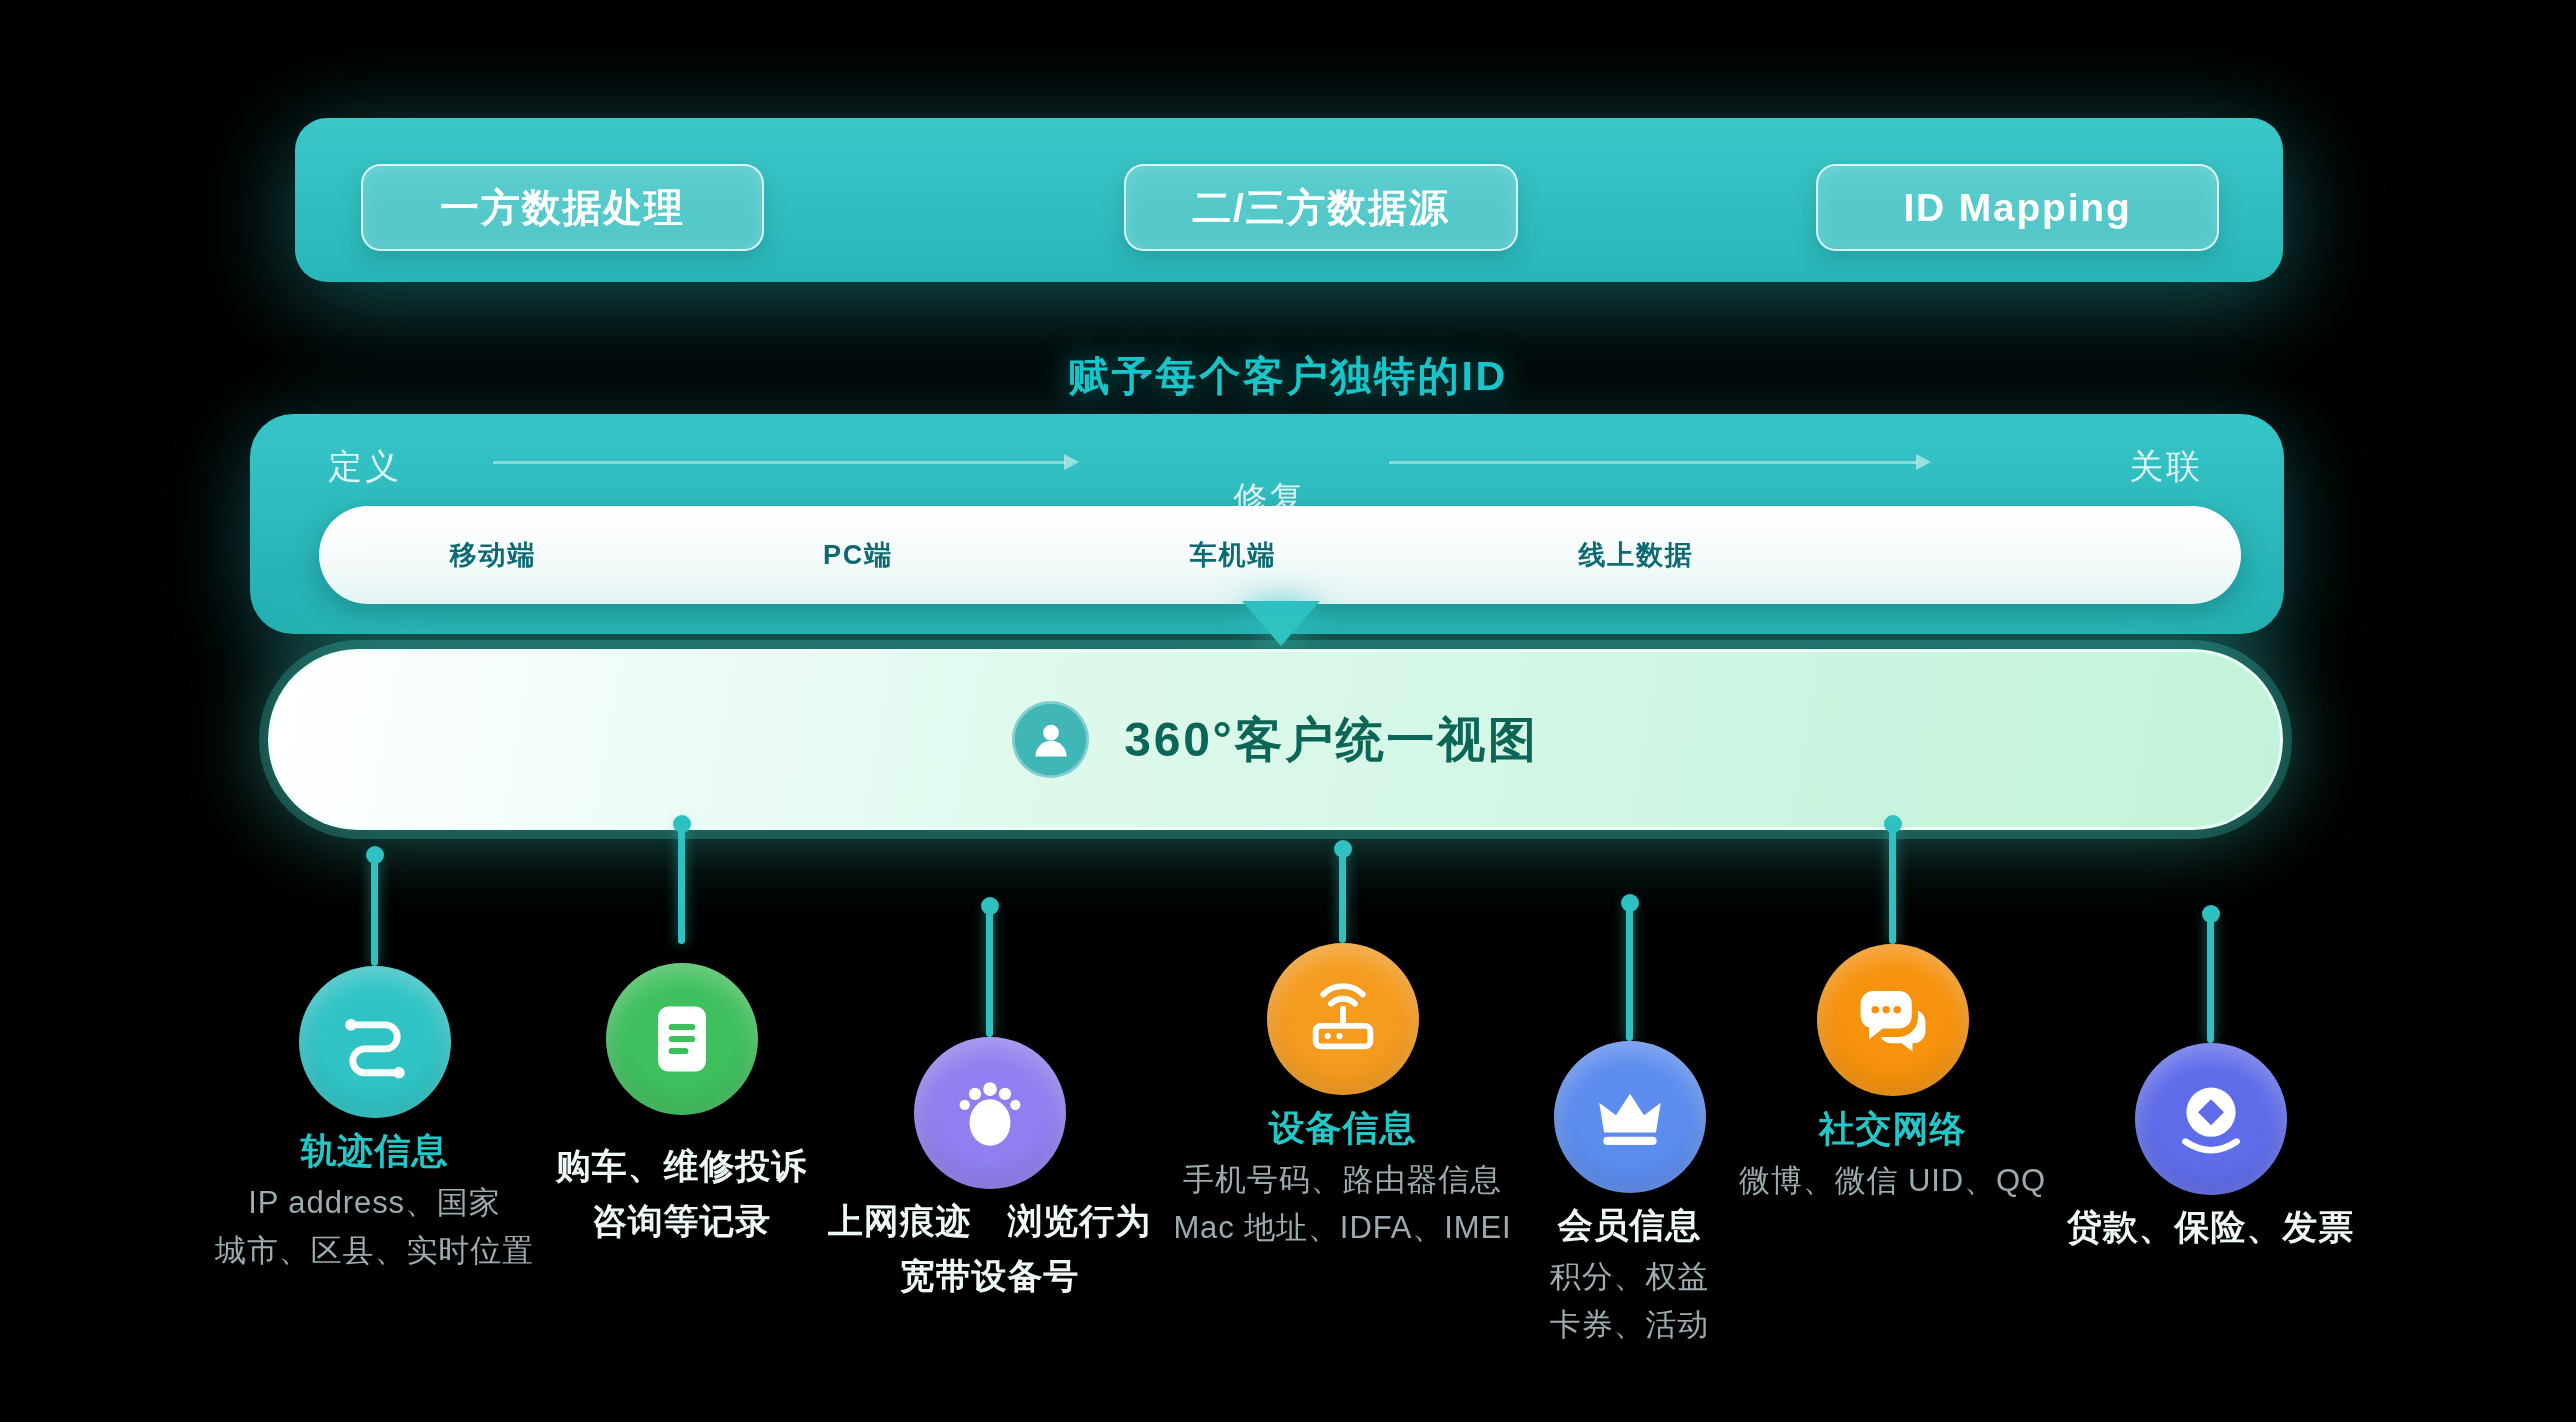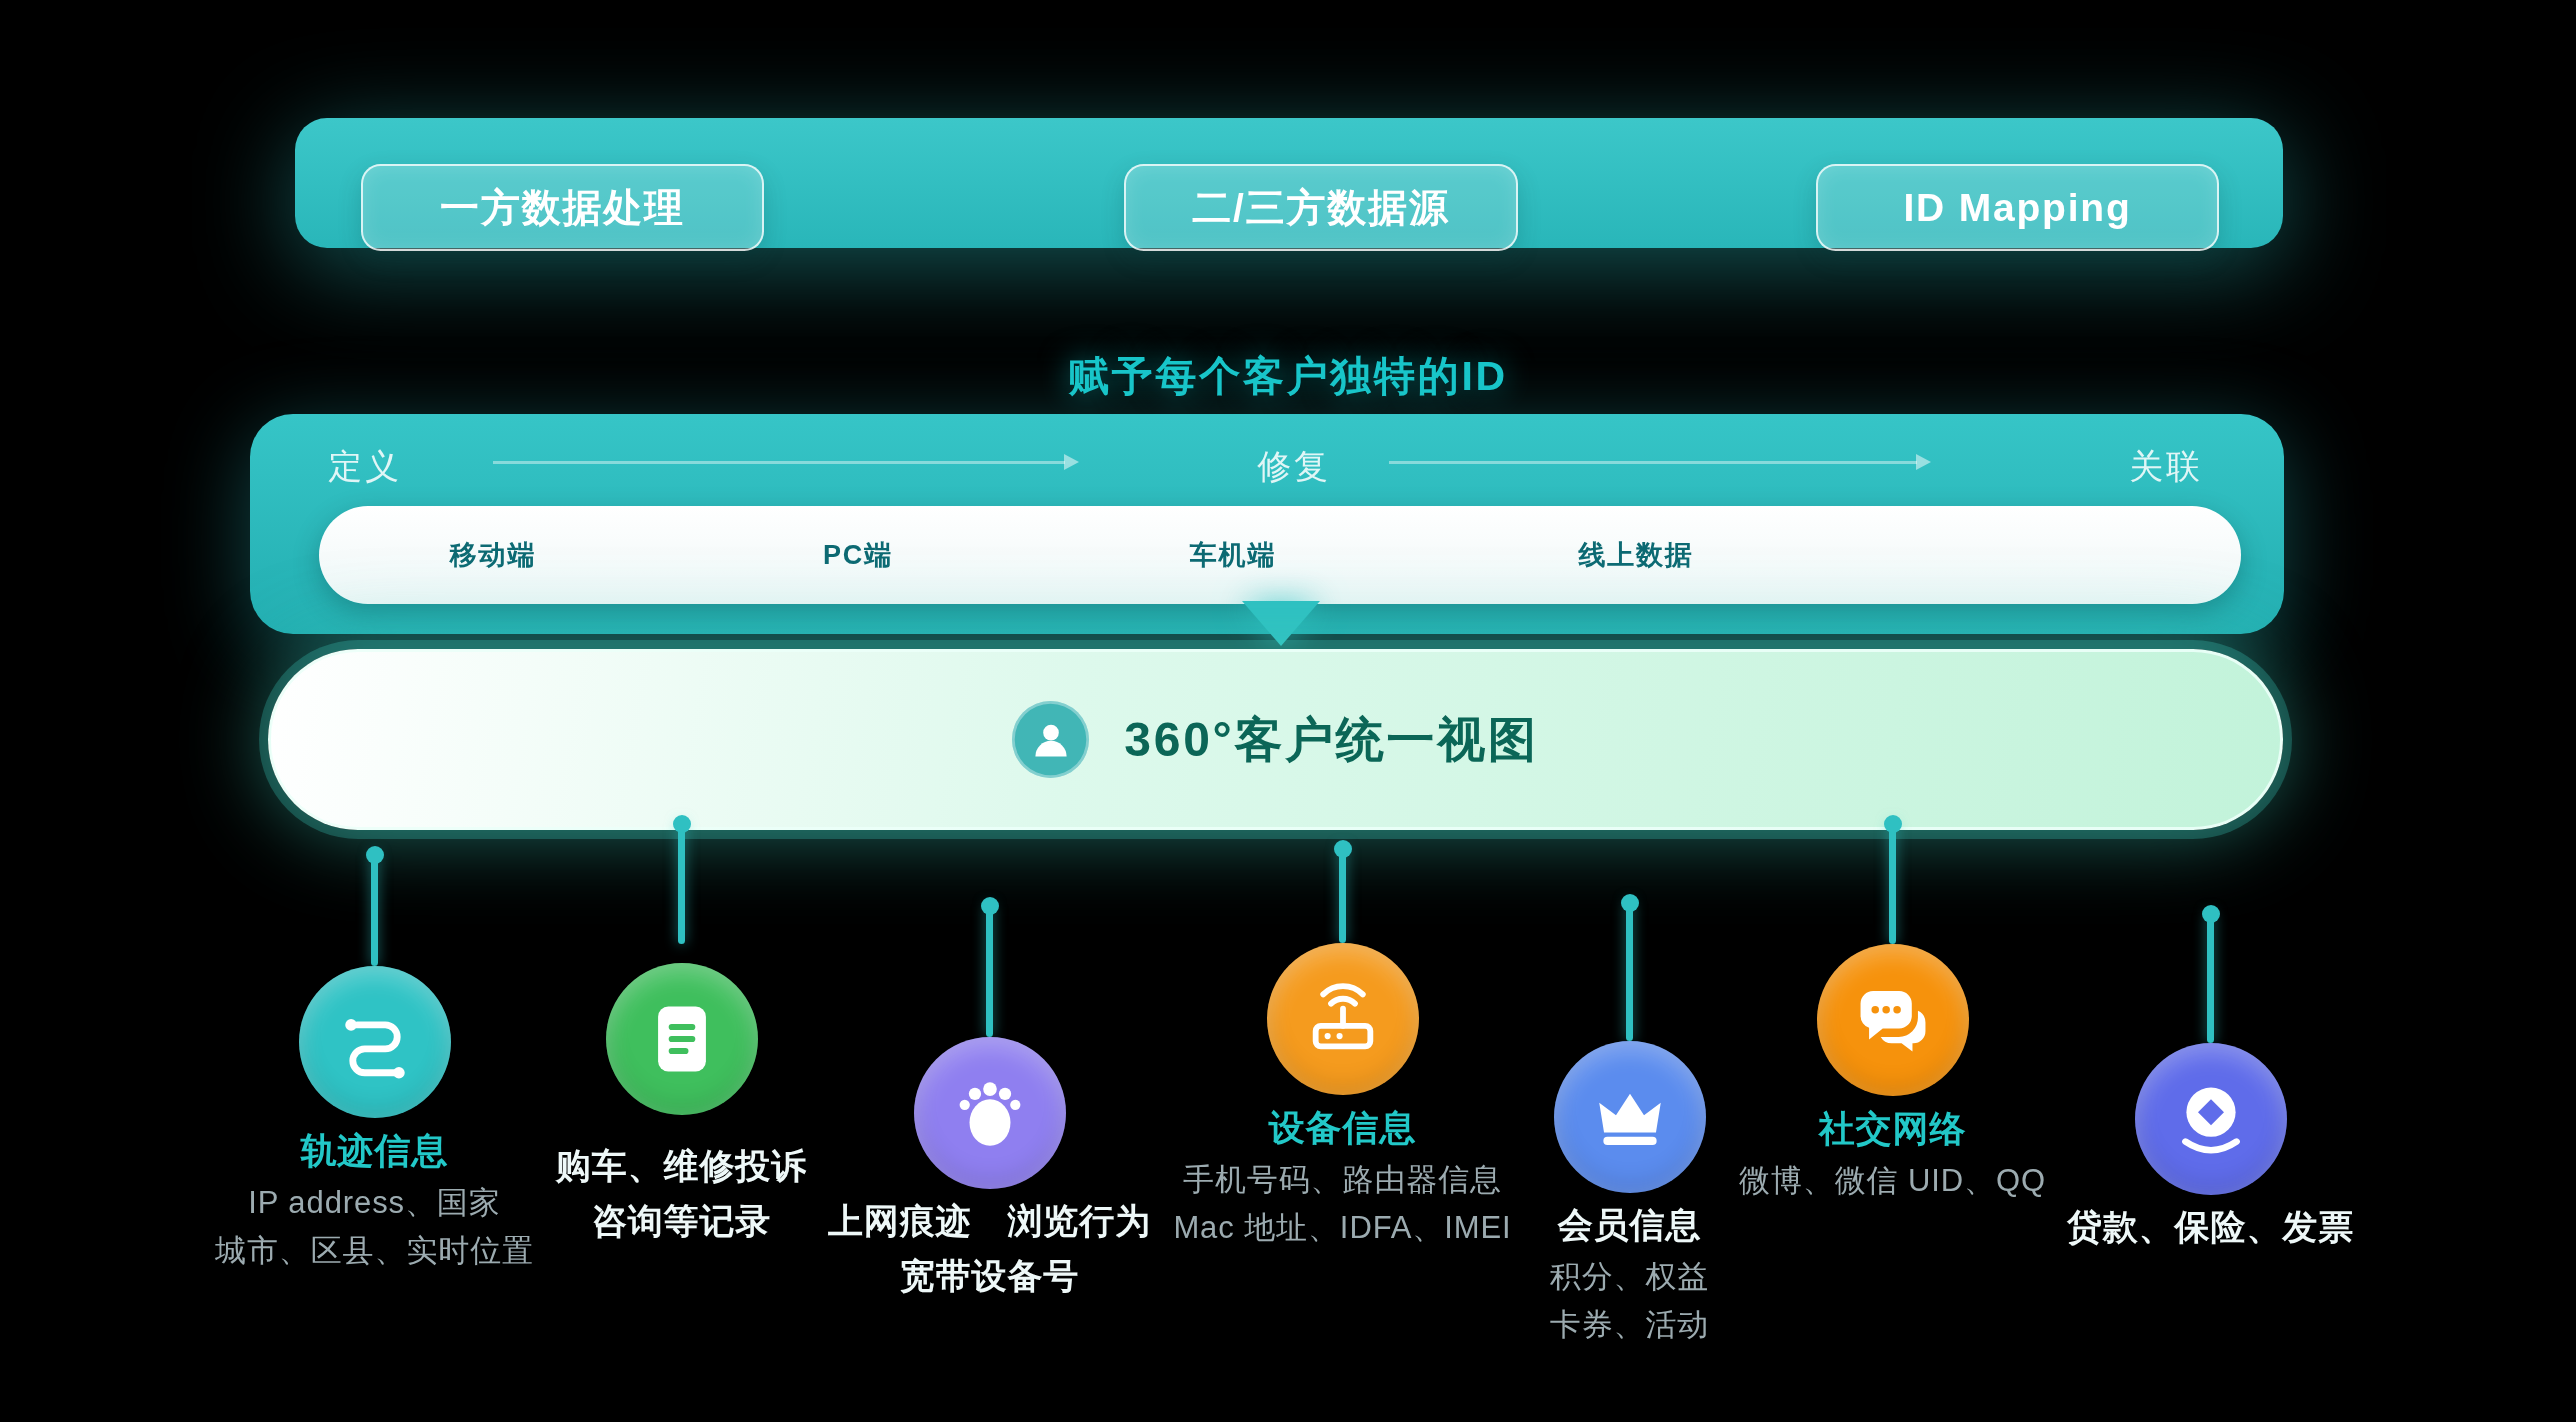--- a/index.html
+++ b/index.html
@@ -4,21 +4,21 @@
 <style>
   * { margin:0; padding:0; box-sizing:border-box; }
   html, body { background:#000; }
   body {
     width:2576px; height:1422px; position:relative; overflow:hidden;
     font-family:"Liberation Sans","DejaVu Sans",sans-serif;
   }
 
   
   .banner {
-    position:absolute; left:295px; top:118px; width:1988px; height:130px;
+    position:absolute; left:295px; top:118px; width:1988px; height:164px;
     border-radius:32px;
     background:linear-gradient(180deg,#3cc7c9 0%,#29b6b9 100%);
     box-shadow:0 18px 98px rgba(46,192,194,.45);
   }
   .pill {
     position:absolute; top:46px; height:87px; border-radius:19.7px;
     background:rgba(255,255,255,.18);
     border:2.7px solid rgba(255,255,255,.78);
     box-shadow:0 9px 23px rgba(0,60,60,.20), inset 0 0 19.7px rgba(255,255,255,.15);
     display:flex; align-items:center; justify-content:center;
@@ -40,21 +40,21 @@
     position:absolute; left:250px; top:414px; width:2034px; height:220px;
     border-radius:43px;
     background:linear-gradient(180deg,#36c5c7 0%,#23aeb1 100%);
     box-shadow:0 16px 85px rgba(46,192,194,.38);
   }
   .step-label {
     position:absolute; top:30px; transform:translateX(-50%);
     color:rgba(255,255,255,.85); font-size:34px; font-weight:400; letter-spacing:2.7px;
     white-space:nowrap;
   }
-  .step1 { left:115px; } .step2 { left:1044px; } .step3 { left:1916px; }
+  .step1 { left:115px; } .step2 { left:1020px;margin-top:32px; } .step3 { left:1916px; }
   .step-arrow {
     position:absolute; top:47px; height:2.7px; background:rgba(255,255,255,.42);
   }
   .step-arrow::after {
     content:''; position:absolute; right:-14.3px; top:-6.7px;
     border-left:15px solid rgba(255,255,255,.5);
     border-top:8px solid transparent; border-bottom:8px solid transparent;
   }
   .arrow1 { left:243px;  width:572px; }
   .arrow2 { left:1139px; width:528px; }

